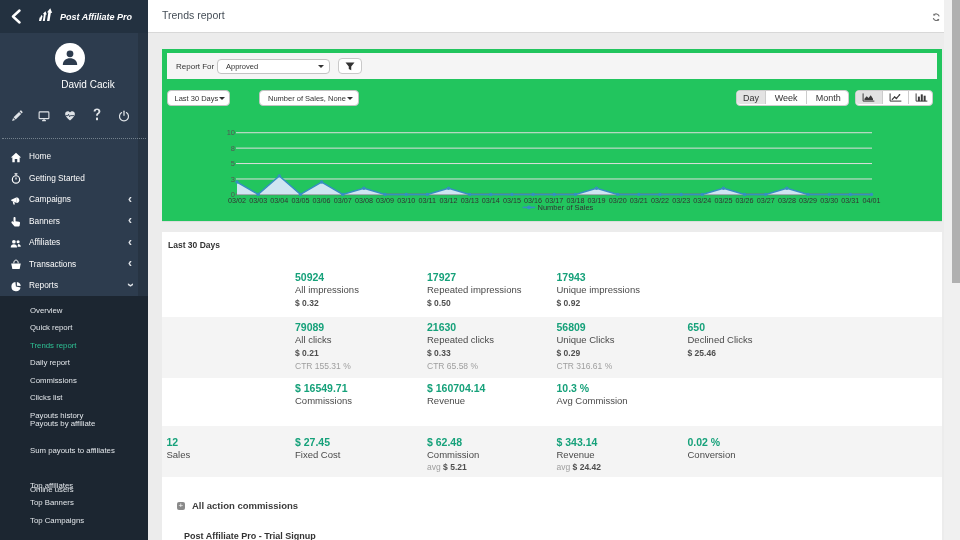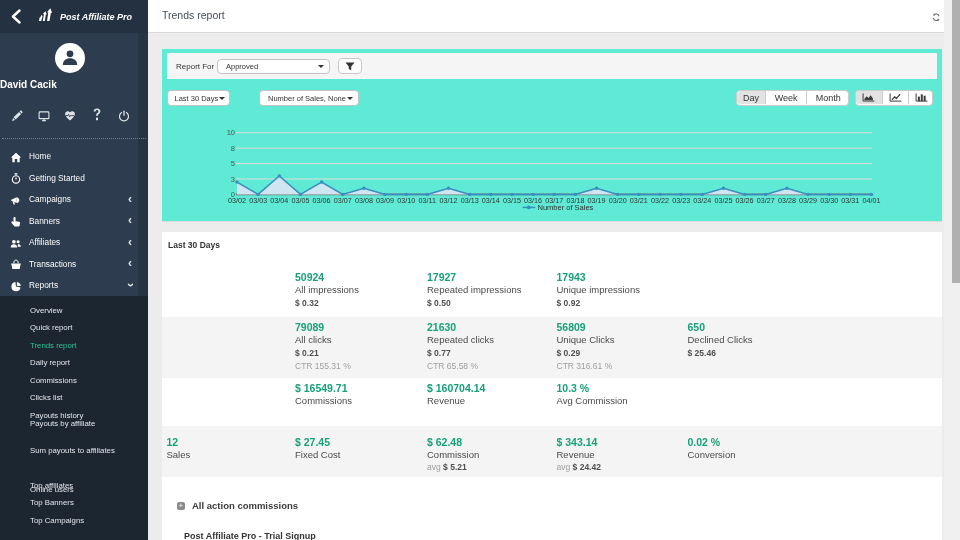--- a/index.html
+++ b/index.html
@@ -6,42 +6,42 @@
 html,body { width:960px; height:540px; overflow:hidden; font-family:"Liberation Sans", sans-serif; }
 body { position:relative; background:#ececec; }
 .abs { position:absolute; }
 
 
 #sidebar { left:0; top:0; width:148px; height:540px; background:#2d3c4e; }
 #sbstrip { left:138px; top:33px; width:10px; height:263px; background:#273443; }
 #sbheader { left:0; top:0; width:148px; height:33px; background:#233140; }
 #logotext { left:60px; top:12.5px; color:#fff; font-size:9px; line-height:9px; font-weight:bold; font-style:italic; }
 #avatar { left:54.5px; top:42.5px; width:30px; height:30px; background:#fff; border-radius:50%; }
-#uname { left:0; top:80px; width:140px; text-align:left; color:#fff; font-size:10px; line-height:10px; font-weight:bold; }
+#uname { left:0; top:80px; width:140px; text-align:center; color:#fff; font-size:10px; line-height:10px; font-weight:normal;padding-left:36px; }
 .topico { top:110px; width:12px; height:12px; }
 #dotsep { left:2px; top:138px; width:144px; border-top:1px dotted #72808c; }
 
 .mitem { left:0; width:138px; height:21.5px; color:#fdfdfd; font-size:8.3px; }
 .mitem .mico { position:absolute; left:10px; top:5.5px; width:12px; height:11px; }
 .mitem .mtx { position:absolute; left:29px; top:6px; line-height:8.3px; }
 .mitem .mch { position:absolute; left:128px; top:3.5px; font-size:12px; line-height:12px; color:#dfe3e7; font-weight:bold; }
 #submenu { left:0; top:296px; width:148px; height:244px; background:#1c2631; }
 .sitem { position:absolute; left:30px; color:#e2e6ea; font-size:7.8px; line-height:8px; }
 .sactive { color:#2ec194; }
 
 
 #topbar { left:148px; top:0; width:812px; height:33px; background:#fff; border-bottom:1px solid #d8d8d8; }
 #tbtitle { left:14px; top:10px; font-size:10.5px; line-height:11px; color:#454e57; }
 
 
 #sbtrack { left:944px; top:0; width:16px; height:540px; background:#f0f0f0; }
 #sbthumb { left:952px; top:0; width:8px; height:283px; background:#b0b0b0; }
 
 
-#card1 { left:162px; top:49px; width:780px; height:173px; background:#5eead4; border-bottom:1px solid #ddd; }
+#card1 { left:162px; top:49px; width:780px; height:173px; background:#22c55e; border-bottom:1px solid #ddd; }
 #fband { left:5px; top:4px; width:770px; height:26px; background:#f5f5f5; }
 #rflabel { left:14px; top:13.5px; font-size:8px; line-height:8px; color:#333; }
 .sel { position:absolute; background:#fff; border:1px solid #c3c3c3; border-radius:4px; font-size:7.5px; color:#333; }
 .sel .cap { position:absolute; white-space:nowrap; line-height:8px; }
 .caret { position:absolute; width:0; height:0; border-left:3px solid transparent; border-right:3px solid transparent; border-top:3.5px solid #333; }
 #sel1 { left:55px; top:9.5px; width:113px; height:15px; }
 #fbtn { left:175.5px; top:9px; width:24px; height:15.5px; background:#fff; border:1px solid #c9c9c9; border-radius:4px; }
 #sel2 { left:4.5px; top:41px; width:63px; height:15.5px; }
 #datalbl { left:77px; top:44.5px; font-size:7.5px; line-height:8px; color:#333;padding-left:48px; }
 #sel3 { left:97px; top:41px; width:100px; height:15.5px; }
@@ -353,21 +353,21 @@
   <div class="srow" id="row2" style="top:84.7px;height:61.2px;">
       <div class="scol" style="left: 133px; top: 4.5px;">
         <div class="sval">79089</div>
         <div class="slab">All clicks</div>
         <div class="smon">$ 0.21</div>
         <div class="sctr">CTR 155.31 %</div>
       </div>
       <div class="scol" style="left: 265px; top: 4.5px;">
         <div class="sval">21630</div>
         <div class="slab">Repeated clicks</div>
-        <div class="smon">$ 0.77</div>
+        <div class="smon">$ 0.33</div>
         <div class="sctr">CTR 65.58 %</div>
       </div>
       <div class="scol" style="left: 394.5px; top: 4.5px;">
         <div class="sval">56809</div>
         <div class="slab">Unique Clicks</div>
         <div class="smon">$ 0.29</div>
         <div class="sctr">CTR 316.61 %</div>
       </div>
       <div class="scol" style="left: 525.5px; top: 4.5px;">
         <div class="sval">650</div>

